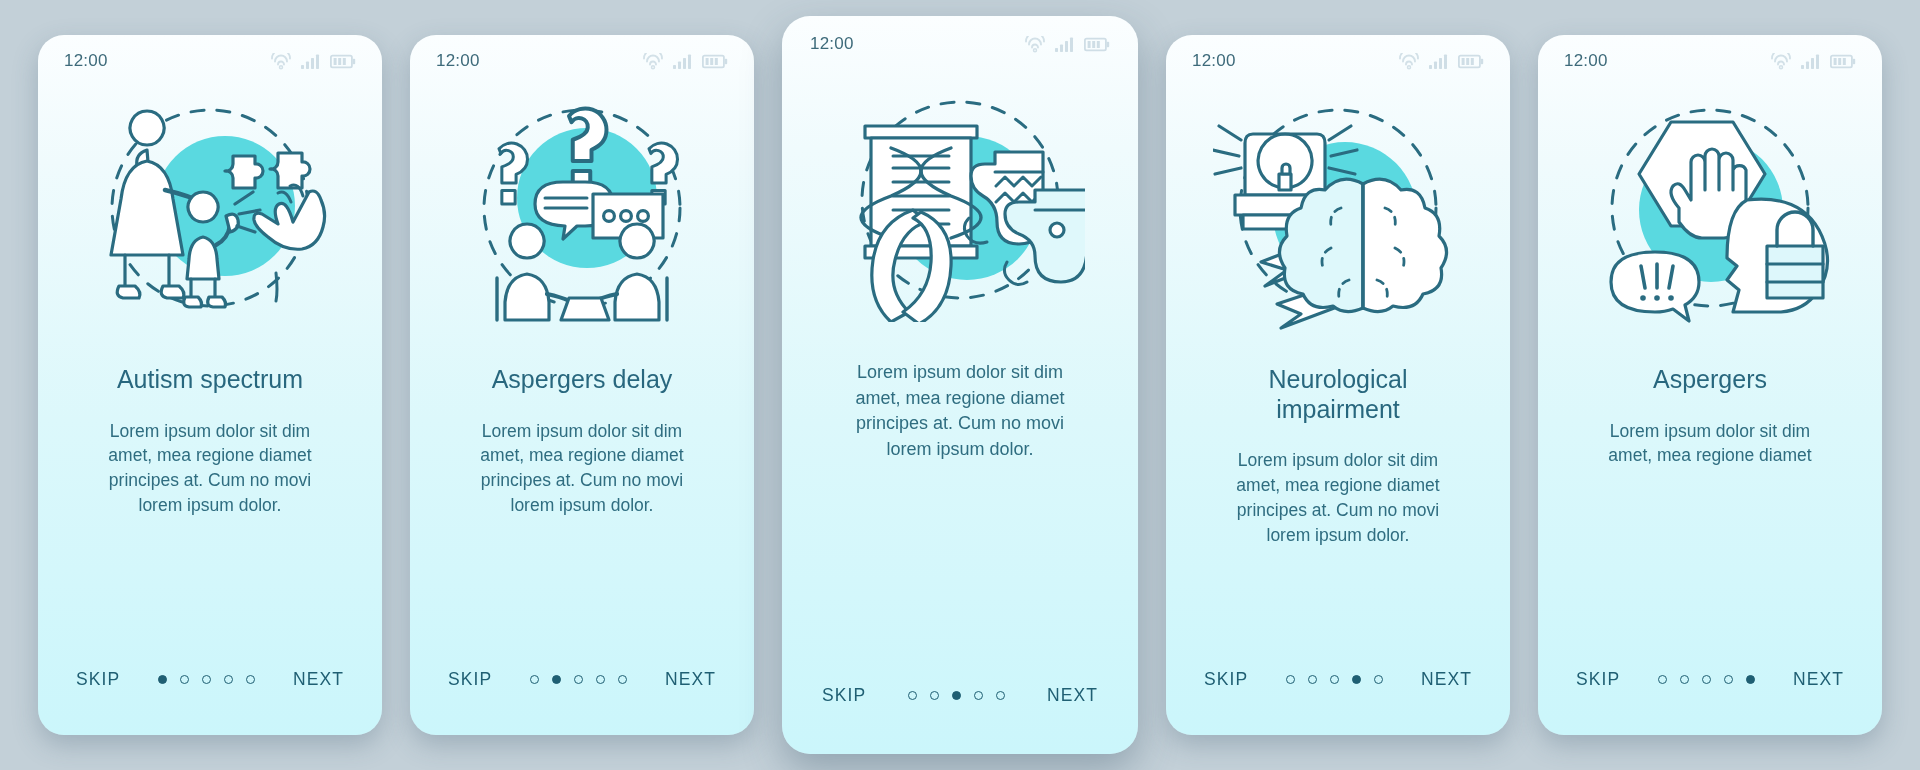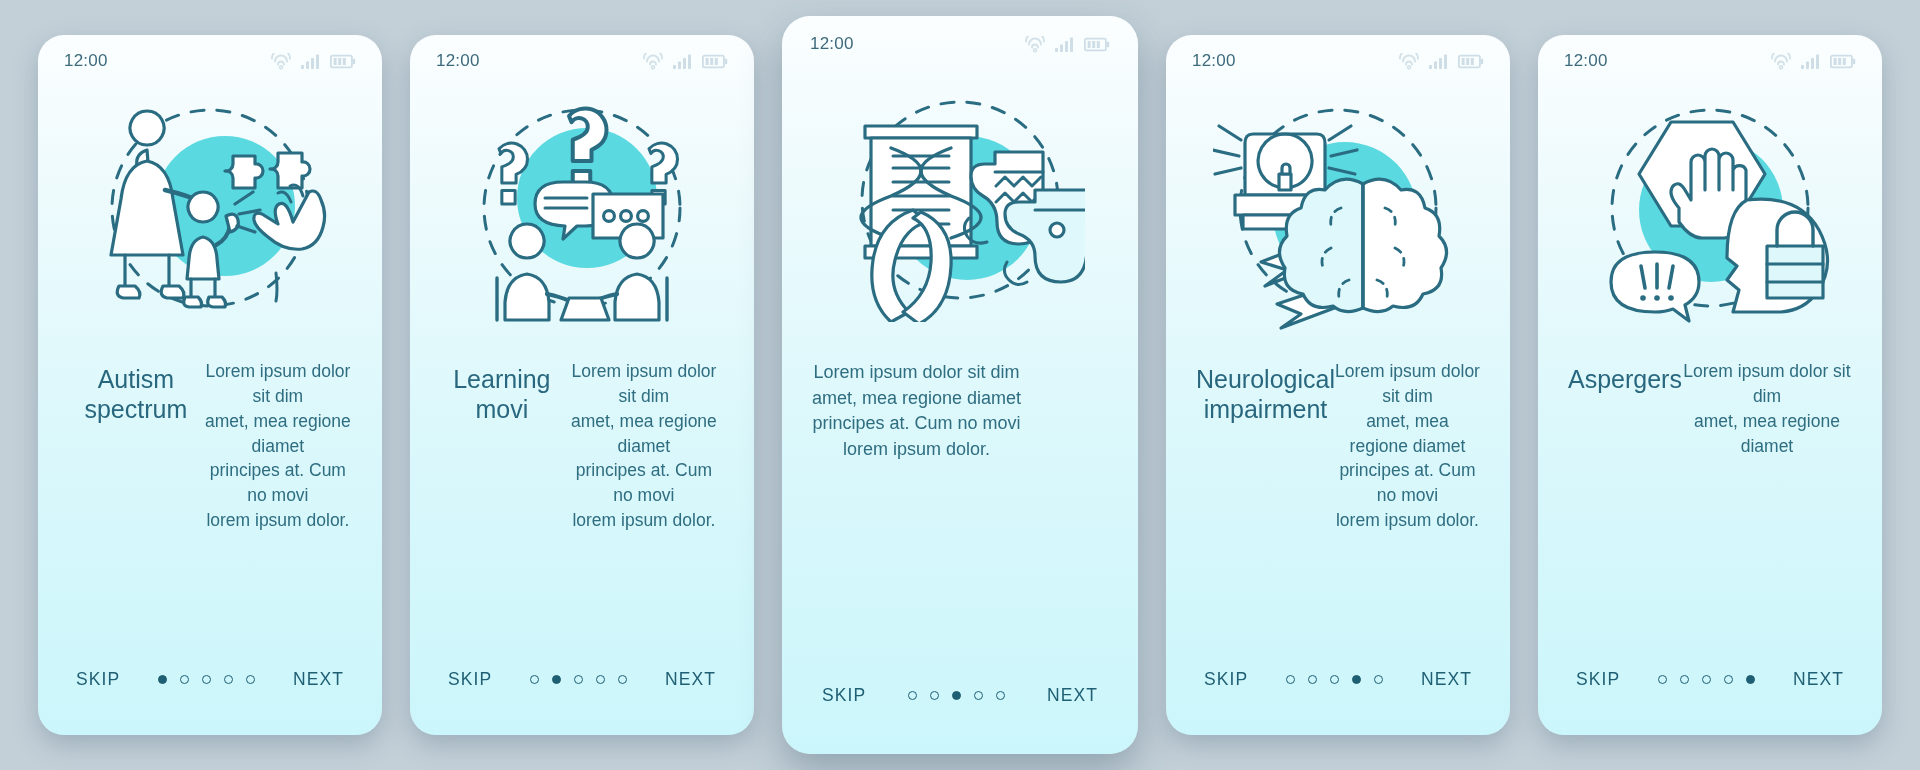--- a/index.html
+++ b/index.html
@@ -65,22 +65,22 @@
     justify-content: center;
     padding-top: 6px;
   }
   .phone.featured .art { height: 262px; }
   .art svg { display: block; }
 
   
   .body {
     flex: 1 1 auto;
     display: flex;
-    flex-direction: row;
-    align-items: flex-start;
+    flex-direction: column;
+    align-items: center;
     padding: 0 30px;
   }
   .title {
     font-size: 25px;
     line-height: 1.18;
     font-weight: 400;
     color: #28677e;
     text-align: center;
     margin-top: 30px;
     white-space: pre-line;
@@ -269,21 +269,21 @@
           <g>
             <path d="M180,160 a17,17 0 1 1 .1,0 z" fill="#fff" stroke="#2a6c81" stroke-width="3.2" stroke-linejoin="round" stroke-linecap="round"></path>
             <path d="M180,176 q-20,3 -22,28 v18 h44 v-18 q-2,-25 -22,-28 z" fill="#fff" stroke="#2a6c81" stroke-width="3.2" stroke-linejoin="round" stroke-linecap="round"></path>
             <path d="M160,196 q-28,6 -34,16" fill="none" stroke="#2a6c81" stroke-width="4.2" stroke-linejoin="round" stroke-linecap="round"></path>
           </g>
           <path d="M112,200 h32 l8,22 h-48 z" fill="#fff" stroke="#2a6c81" stroke-width="3.2" stroke-linejoin="round" stroke-linecap="round"></path>
           <path d="M40,180 v42 M210,180 v42" fill="none" stroke="#2a6c81" stroke-width="3.4" stroke-linejoin="round" stroke-linecap="round"></path>
         </svg>
       </div>
       <div class="body">
-        <h2 class="title">Learning movi</h2>
+        <h2 class="title">Aspergers delay</h2>
         <p class="desc">Lorem ipsum dolor sit dim
 amet, mea regione diamet
 principes at. Cum no movi
 lorem ipsum dolor.</p>
       </div>
       <div class="nav">
         <button class="navbtn">SKIP</button>
         <div class="dots">
           <span class="dot"></span>
           <span class="dot on"></span>

